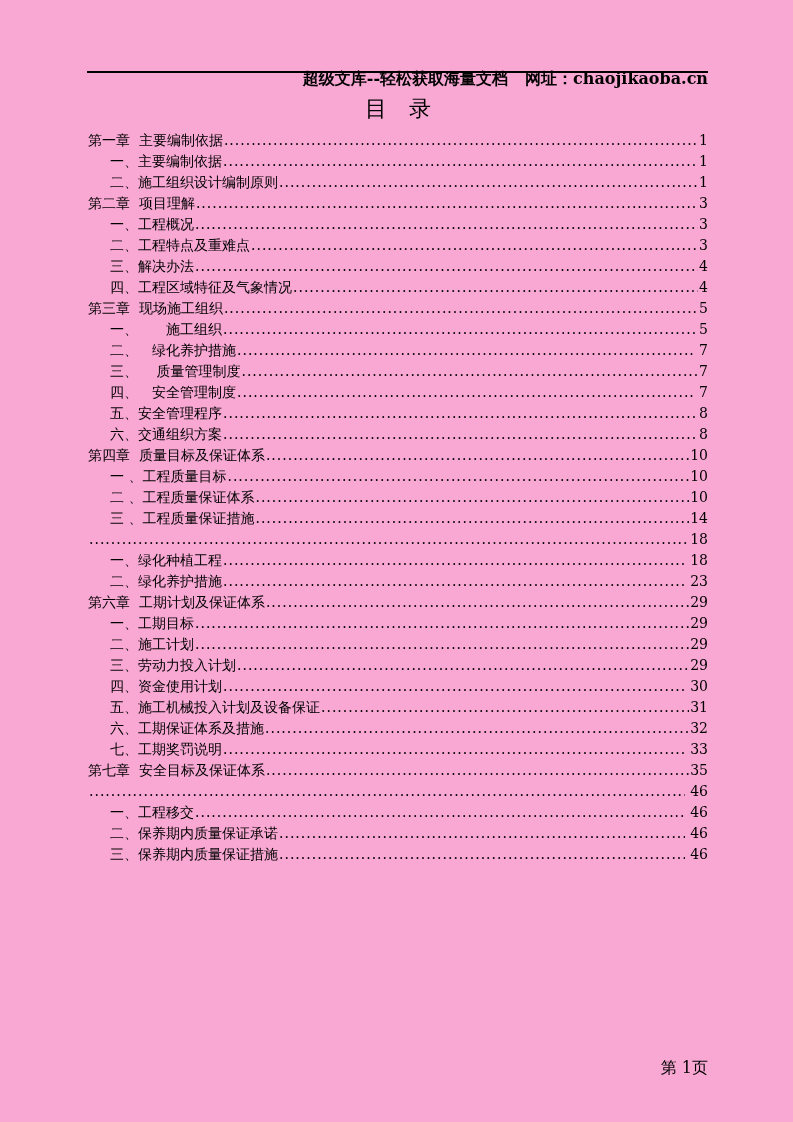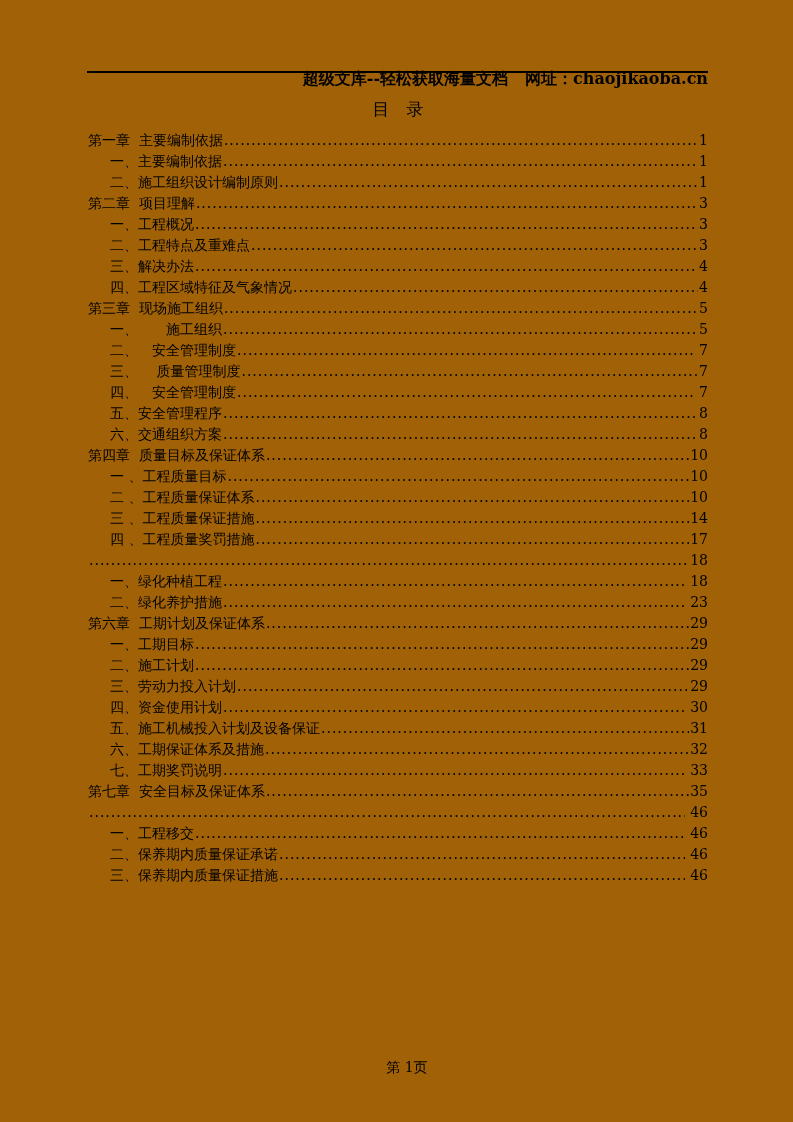--- a/index.html
+++ b/index.html
@@ -4,21 +4,21 @@
 <style>
   html, body {
     margin: 0;
     padding: 0;
     background: #ffffff;
   }
   .page {
     position: relative;
     width: 793px;
     height: 1122px;
-    background: #a16207;
+    background: #f9a8d4;
     font-family: "DejaVu Serif", "Liberation Serif", serif;
     color: #000000;
     overflow: hidden;
   }
   
   .page-header {
     position: absolute;
     top: 49px;
     left: 88px;
     right: 85px;
@@ -39,21 +39,21 @@
     border-top: 2px solid #000000;
     height: 0;
   }
   
   .page-title {
     position: absolute;
     top: 97px;
     left: 88px;
     width: 620px;
     text-align: center;
-    font-size: 17px;
+    font-size: 22px;
     font-weight: 400;
     white-space: pre;
     line-height: 24px;
   }
   
   .toc-list {
     position: absolute;
     top: 130px;
     left: 88px;
     width: 620px;
@@ -88,22 +88,22 @@
   .toc-page {
     flex: 0 0 auto;
     white-space: pre;
   }
   
   .page-footer {
     position: absolute;
     top: 1036px;
     left: 88px;
     width: 620px;
-    text-align: center;
-    font-size: 14px;
+    text-align: right;
+    font-size: 16px;
     white-space: pre;
     line-height: 21px;
   }
 </style>
 </head>
 <body>
 
 <div class="page">
 
   <div class="page-header">
@@ -169,21 +169,21 @@
       <span class="toc-page">5</span>
     </div>
 
     <div class="toc-line lvl1">
       <span class="toc-label">一、　　施工组织</span>
       <span class="toc-leader"></span>
       <span class="toc-page">5</span>
     </div>
 
     <div class="toc-line lvl1">
-      <span class="toc-label">二、　安全管理制度</span>
+      <span class="toc-label">二、　绿化养护措施</span>
       <span class="toc-leader"></span>
       <span class="toc-page"> 7</span>
     </div>
 
     <div class="toc-line lvl1">
       <span class="toc-label">三、　 质量管理制度</span>
       <span class="toc-leader"></span>
       <span class="toc-page">7</span>
     </div>
 
@@ -222,25 +222,20 @@
       <span class="toc-leader"></span>
       <span class="toc-page">10</span>
     </div>
 
     <div class="toc-line lvl1">
       <span class="toc-label">三 、工程质量保证措施</span>
       <span class="toc-leader"></span>
       <span class="toc-page">14</span>
     </div>
 
-    <div class="toc-line lvl1">
-      <span class="toc-label">四 、工程质量奖罚措施</span>
-      <span class="toc-leader"></span>
-      <span class="toc-page">17</span>
-    </div>
 
     <div class="toc-line lvl0">
       <span class="toc-leader"></span>
       <span class="toc-page">18</span>
     </div>
 
     <div class="toc-line lvl1">
       <span class="toc-label">一、绿化种植工程</span>
       <span class="toc-leader"></span>
       <span class="toc-page"> 18</span>

